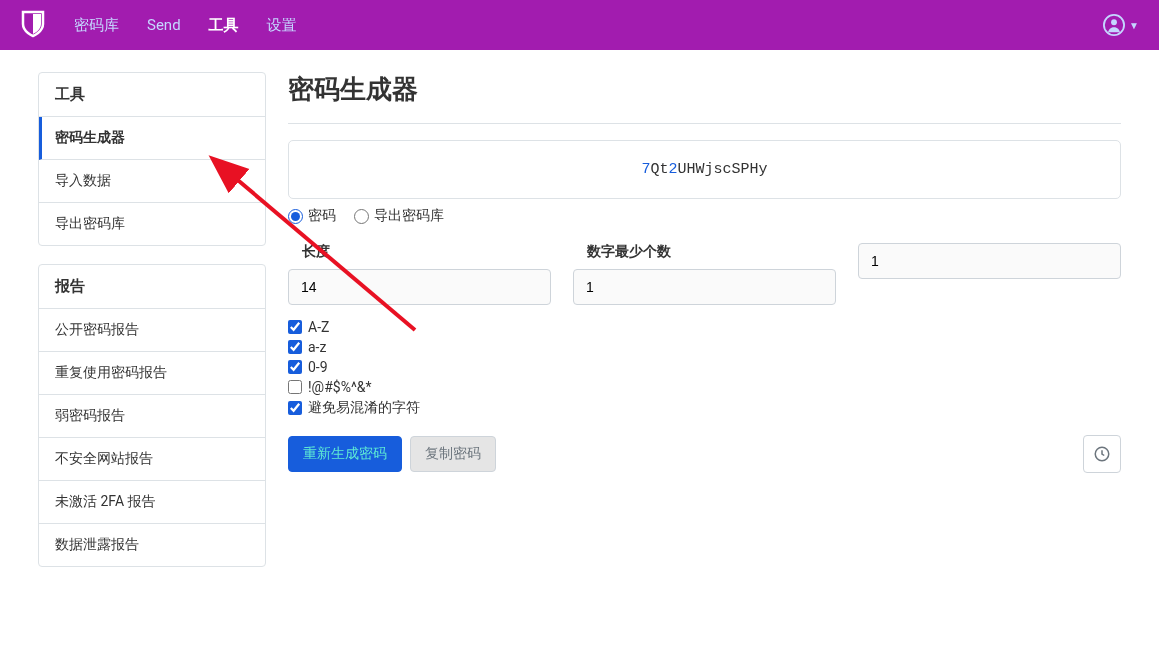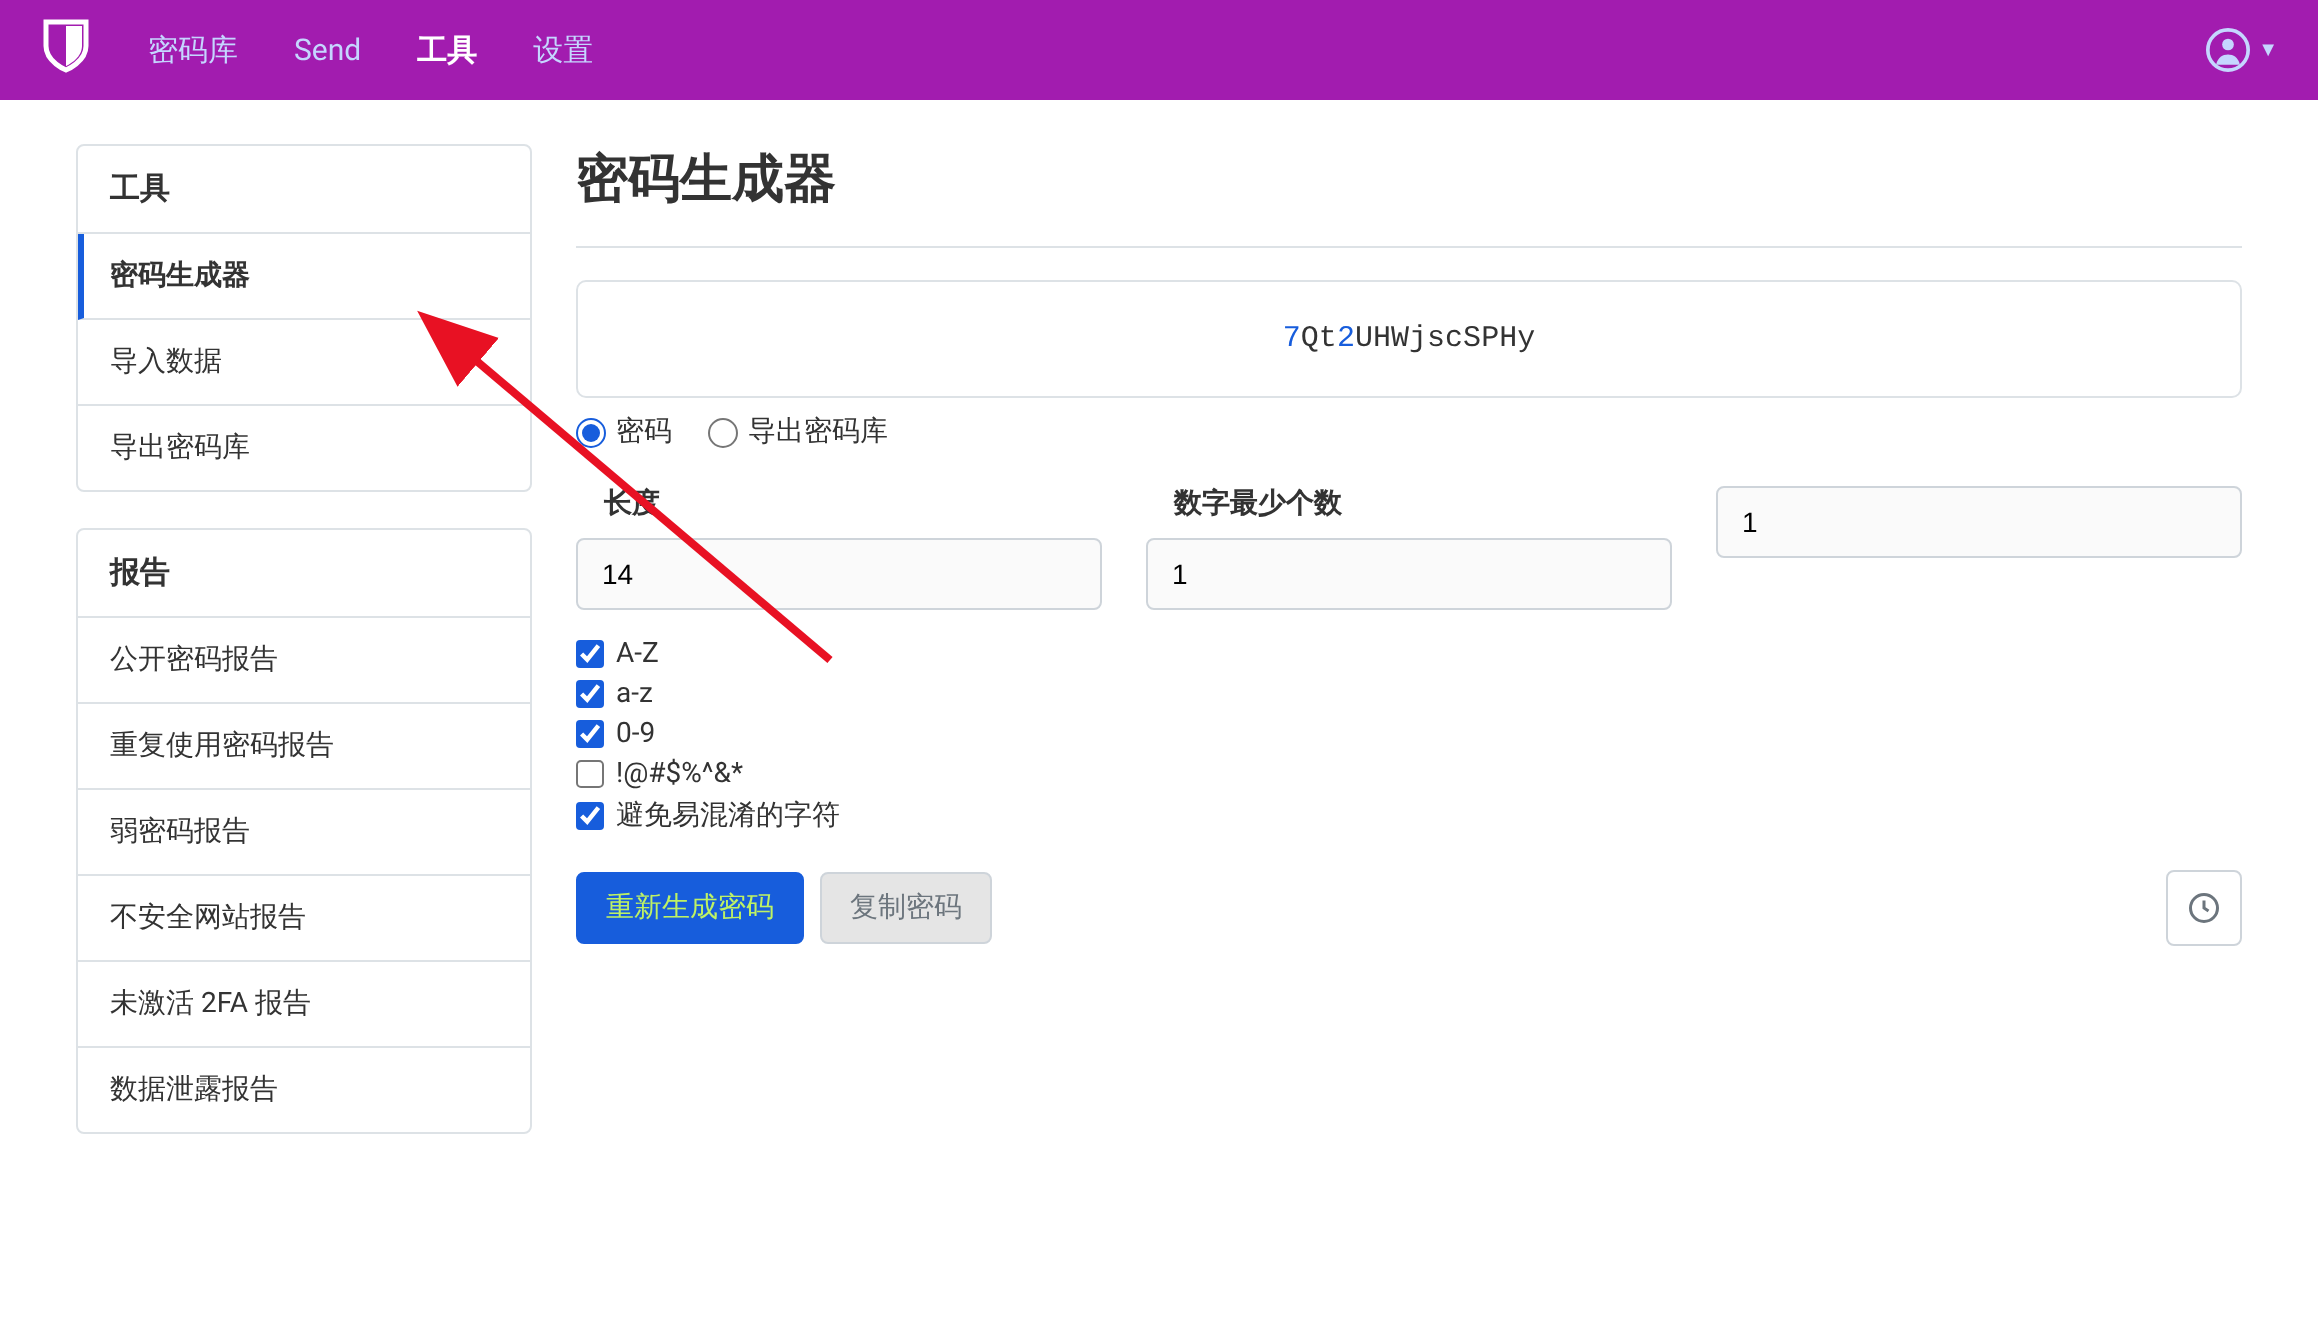--- a/index.html
+++ b/index.html
@@ -30,21 +30,21 @@
 .radio-opt input { cursor: pointer; width: 15px; height: 15px; accent-color: #175ddc; }
 .fields-row { display: flex; gap: 22px; margin-bottom: 14px; }
 .field { flex: 1; }
 .field label { display: block; font-weight: 600; margin-bottom: 8px; font-size: 14px; margin-left: 14px; }
 .field input { width: 100%; padding: 9px 12px; border: 1px solid #ced4da; border-radius: 4px; font-size: 14px; background: #fafafa; color: #000000; }
 .checks { margin-bottom: 18px; }
 .check-row { display: flex; align-items: center; gap: 6px; margin-bottom: 4px; font-size: 14px; }
 .check-row input { width: 14px; height: 14px; accent-color: #175ddc; cursor: pointer; }
 .btn-row { display: flex; gap: 8px; align-items: center; }
 .btn { padding: 8px 14px; border-radius: 4px; font-size: 14px; cursor: pointer; border: 1px solid transparent; }
-.btn-primary { background: #175ddc; color: #bef264; border-color: #175ddc; }
+.btn-primary { background: #175ddc; color: #5eead4; border-color: #175ddc; }
 .btn-secondary { background: #e5e5e5; color: #6c757d; border-color: #ced4da; text-align: center; }
 .btn-history { width: 38px; height: 38px; border: 1px solid #ced4da; border-radius: 4px; background: #fff; display: flex; align-items: center; justify-content: center; cursor: pointer; margin-left: auto; color: #6c757d; }
 .footer { display: flex; justify-content: space-between; padding: 20px 38px 20px 38px; color: #6c757d; font-size: 14px; margin-top: 68px; }
 .arrow-overlay { position: absolute; pointer-events: none; top: 120px; left: 185px; width: 260px; height: 220px; }
 </style>
 </head>
 <body>
 
 <div class="navbar">
   <div class="navbar-left">

